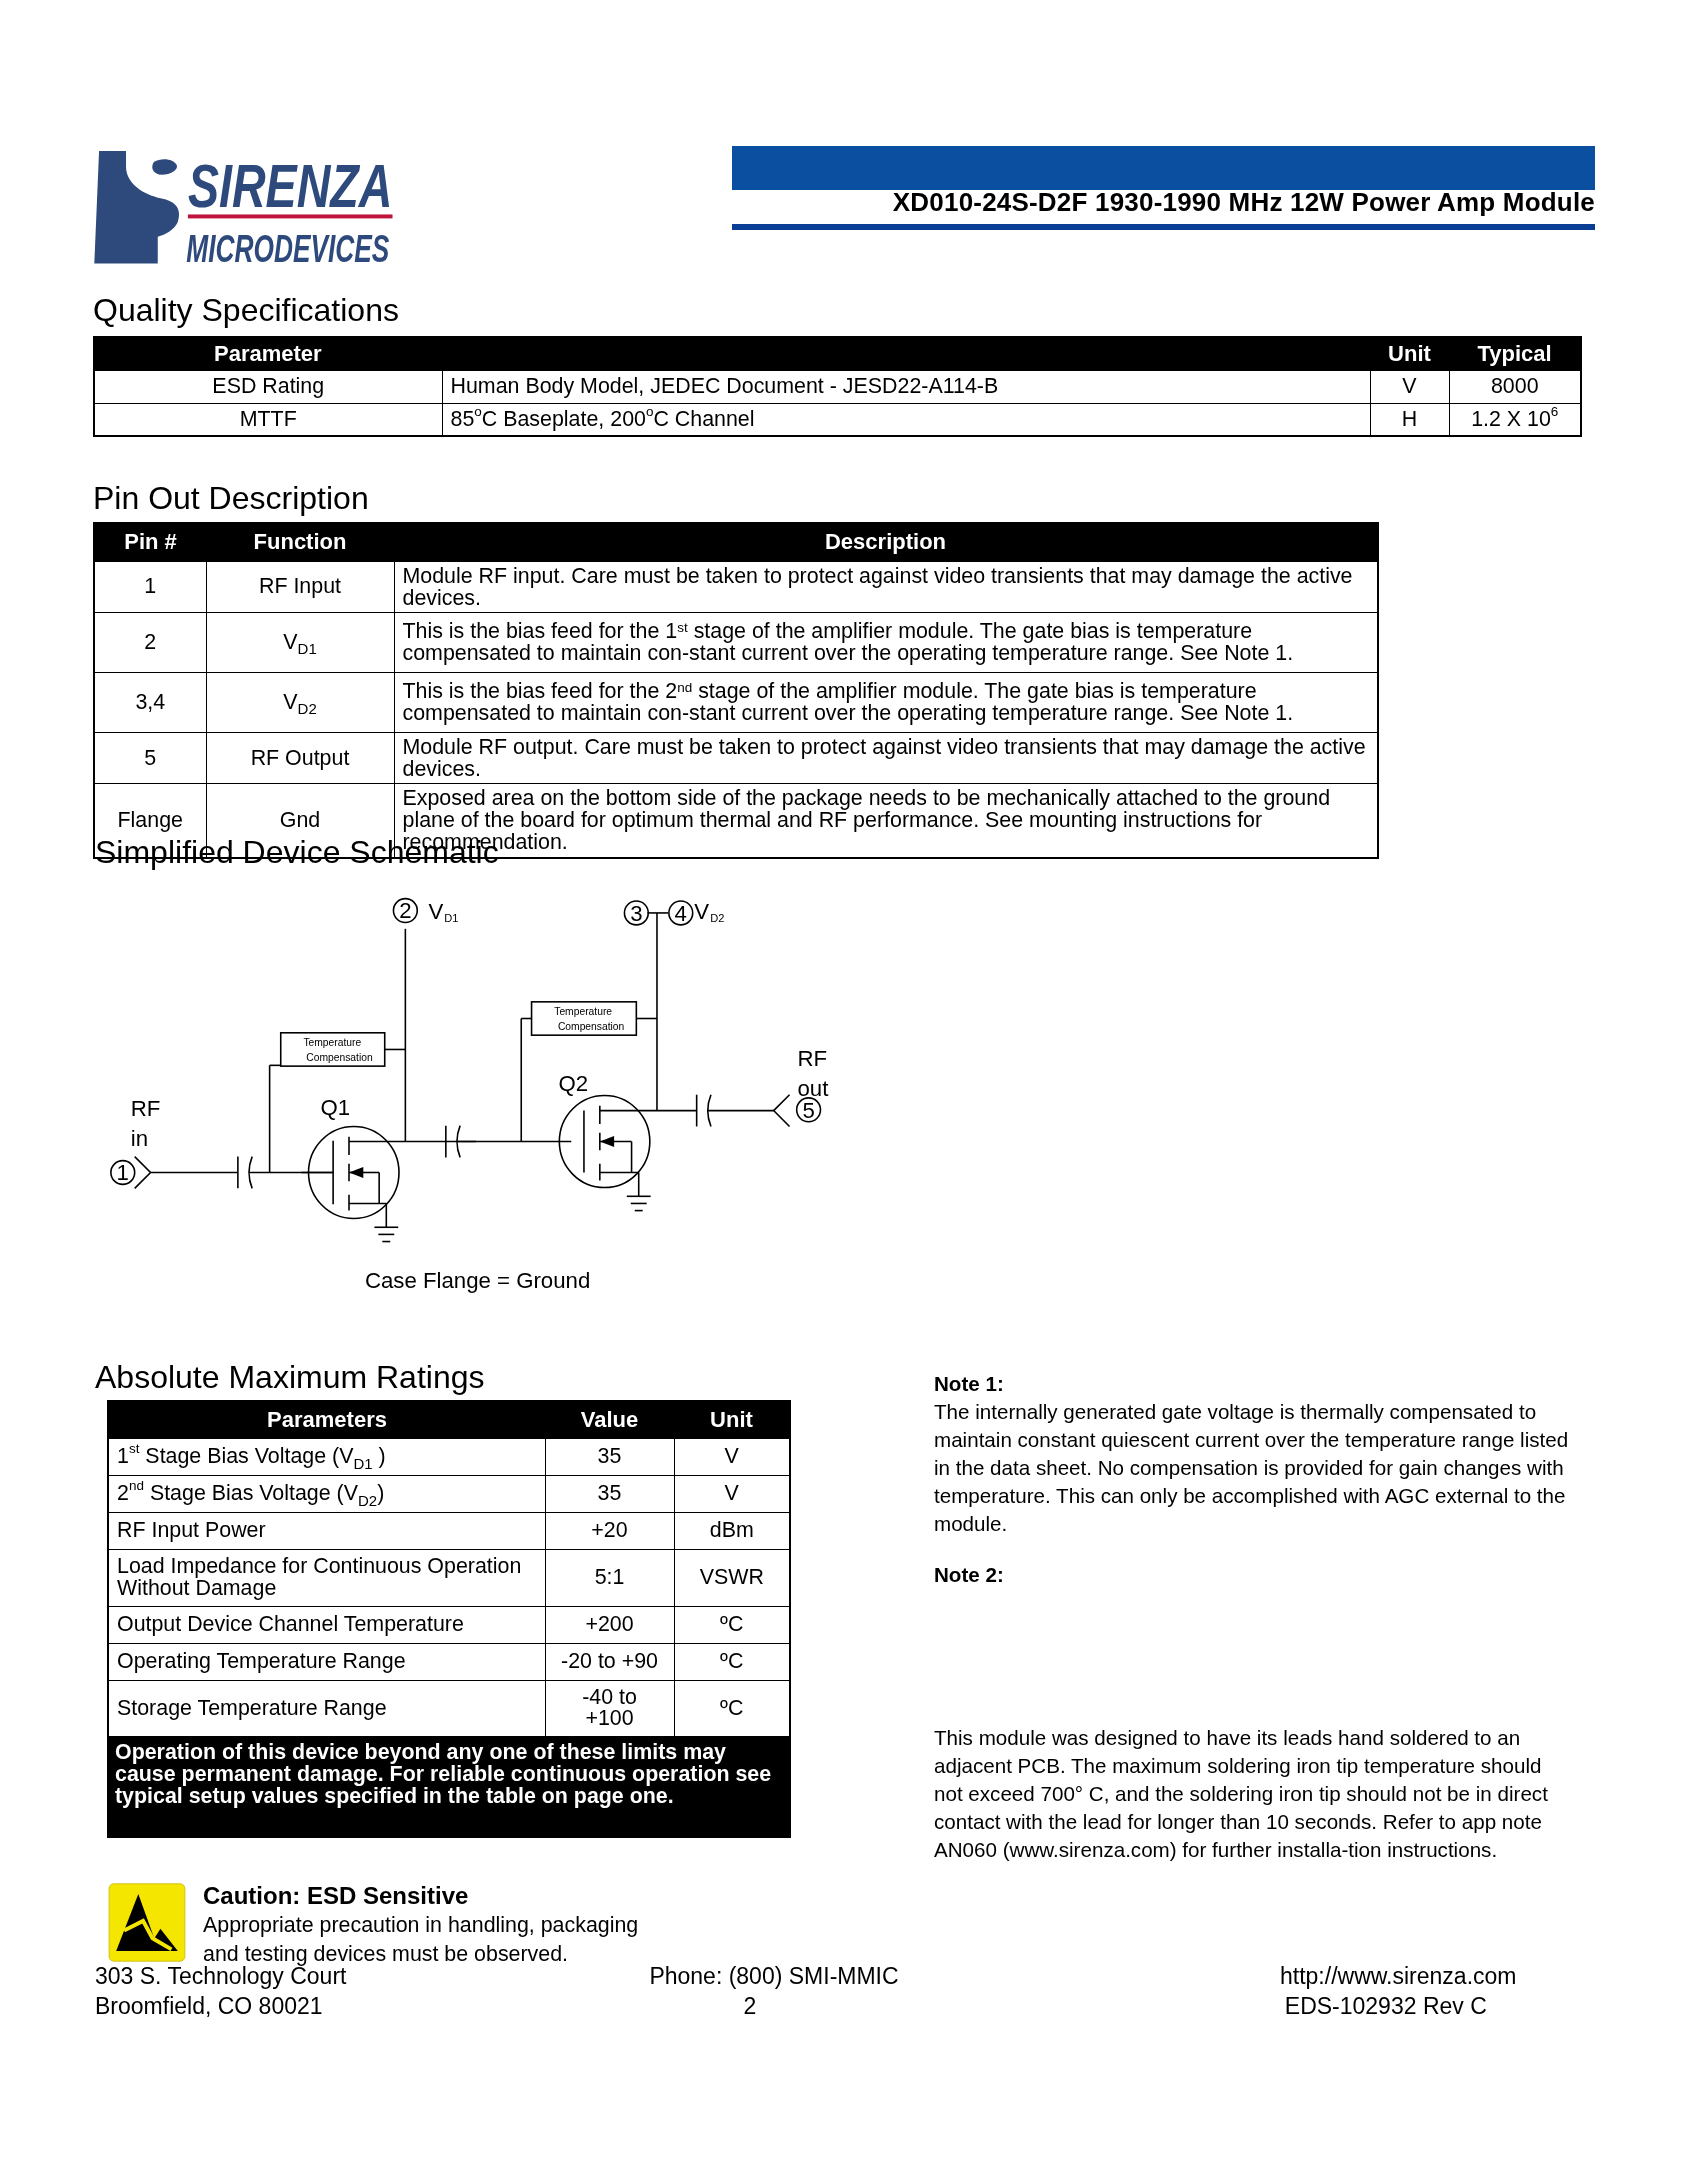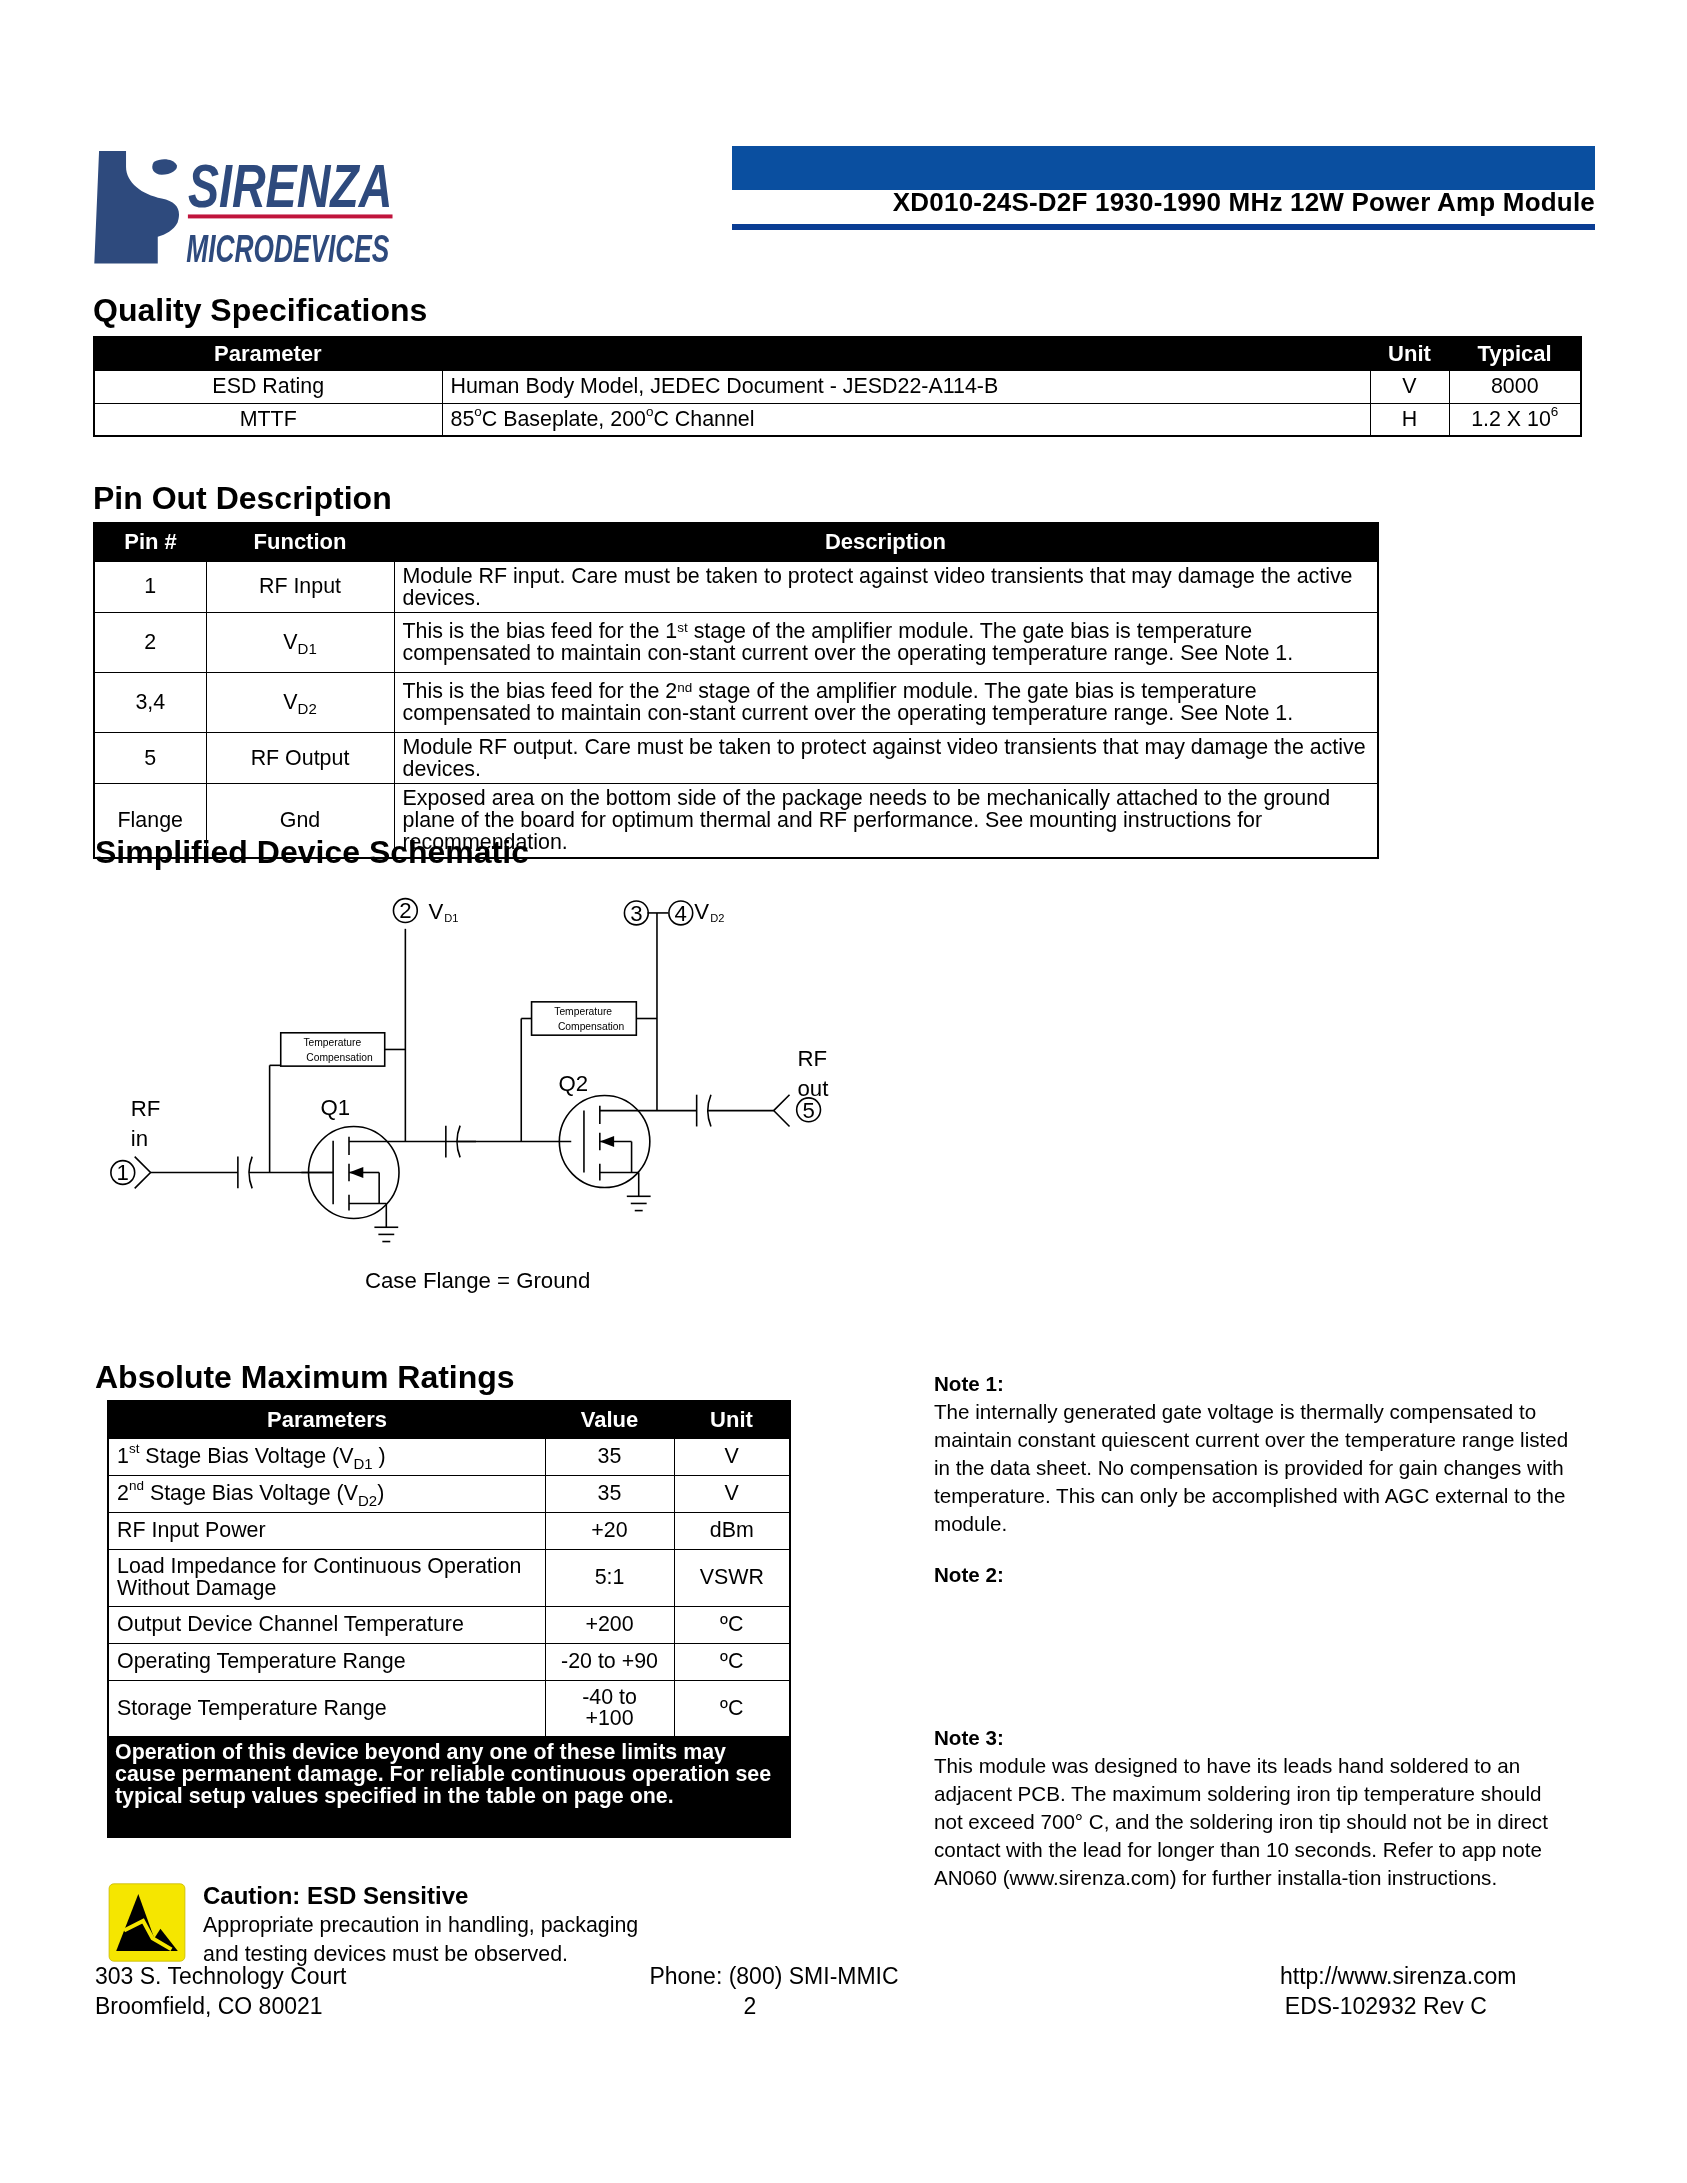--- a/index.html
+++ b/index.html
@@ -8,21 +8,21 @@
 
     .abs { position: absolute; }
 
     
     #logo { left: 94px; top: 151px; width: 302px; height: 115px; }
     #title-bar-top { left: 732px; top: 146px; width: 863px; height: 44px; background: #0a4fa0; }
     #title-text { left: 732px; top: 187px; width: 863px; text-align: right; font-size: 26px; font-weight: bold; color: #000; letter-spacing: 0.2px; }
     #title-bar-bottom { left: 732px; top: 224px; width: 863px; height: 6.4px; background: #0a3d94; }
 
     
-    .section-title { font-size: 32px; font-weight: bold; }
+    .section-title { font-size: 32px; font-weight: normal; }
 
     
     table { border-collapse: collapse; position: absolute; font-size: 21.4px; }
     th { background: #000; color: #fff; font-weight: bold; font-size: 22px; text-align: center; }
     td { border: 1.6px solid #000; }
     table.outer { border: 2.4px solid #000; }
     td.c { text-align: center; }
     td.l { text-align: left; padding-left: 8px; }
     sup { font-size: 13.5px; vertical-align: top; position: relative; top: -3.2px; }
     sub { font-size: 15px; vertical-align: baseline; position: relative; top: 5.6px; }
@@ -287,21 +287,20 @@
 <div id="esd-text" class="abs">Appropriate precaution in handling, packaging and testing devices must be observed.</div>
 
 <div class="abs note" style="top:1370px;">
   <div class="note-title">Note 1:</div>
   <div>The internally generated gate voltage is thermally compensated to maintain constant quiescent current over the temperature range listed in the data sheet. No compensation is provided for gain changes with temperature. This can only be accomplished with AGC external to the module.</div>
 </div>
 <div class="abs note" style="top:1561px;">
   <div class="note-title">Note 2:</div>
 </div>
 <div class="abs note" style="top:1724px;">
-  <div class="note-title">Note 3:</div>
   <div>This module was designed to have its leads hand soldered to an adjacent PCB.  The maximum soldering iron tip temperature should not exceed 700° C, and the soldering iron tip should not be in direct contact with the lead for longer than 10 seconds. Refer to app note AN060 (www.sirenza.com) for further installa-tion instructions.</div>
 </div>
 
 <div class="abs footer" style="left:95px; top:1961px;">
   <div>303 S. Technology Court</div>
   <div>Broomfield, CO 80021</div>
 </div>
 <div class="abs footer" style="left:639px; top:1961px; width:270px; text-align:center;">
   <div>Phone: (800) SMI-MMIC</div>
   <div style="margin-left:-48px;">2</div>

